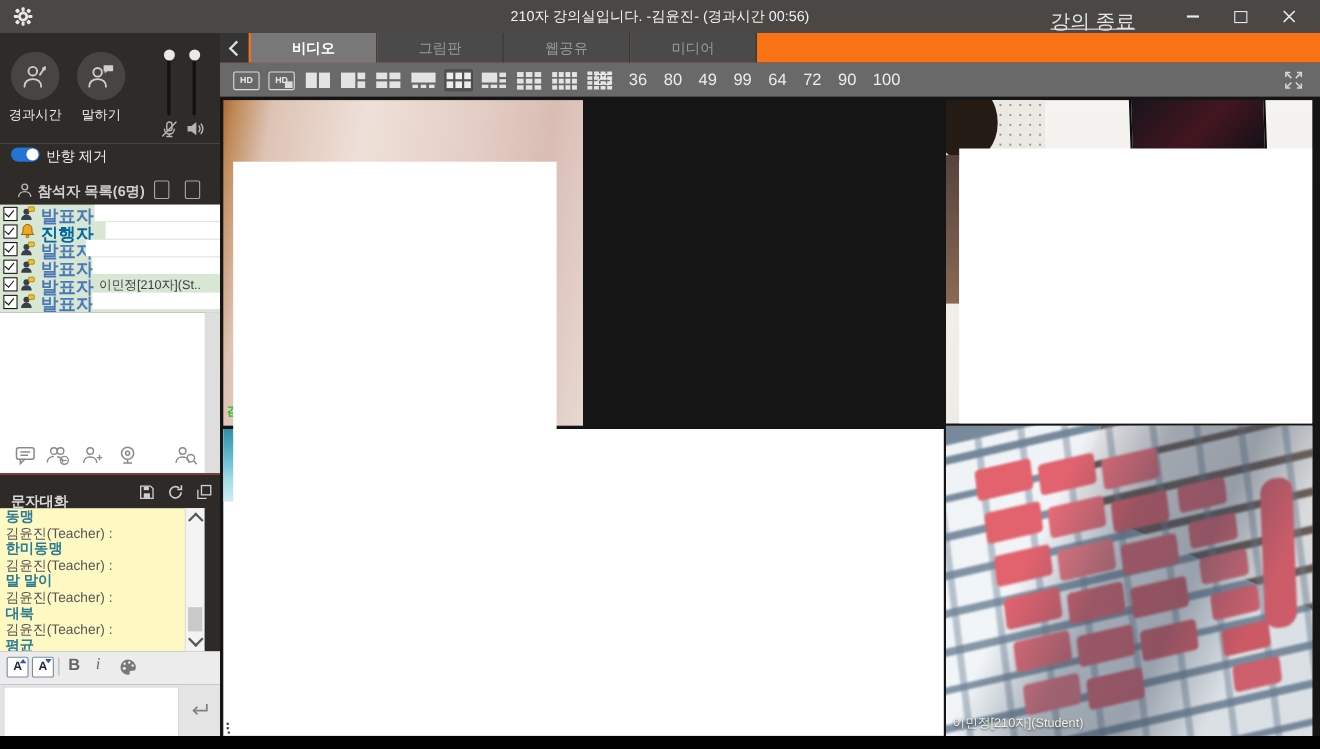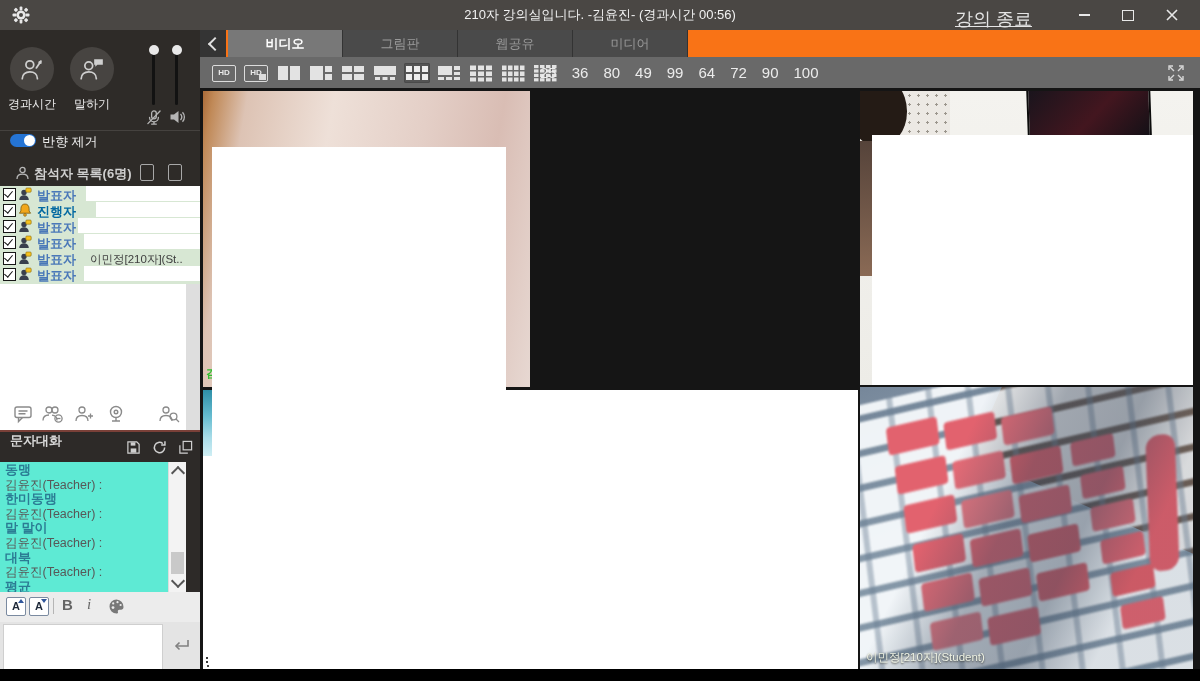--- a/index.html
+++ b/index.html
@@ -31,35 +31,35 @@
 
   #part-header{position:absolute;left:0;top:130px;width:200px;height:26px;}
   #part-header .txt{position:absolute;left:34px;top:5px;color:#cfcfcf;font-size:13px;font-weight:bold;}
   .pageicon{position:absolute;top:4px;width:12px;height:15px;border:1.4px solid #a8a8a8;border-radius:2px;cursor:pointer;}
 
   #part-list{position:absolute;left:0;top:156px;width:200px;height:98px;background:#d7e7d3;overflow:hidden;}
   .prow{position:absolute;left:0;width:200px;height:16px;}
   .cb{position:absolute;left:3px;top:2px;width:11px;height:11px;background:#fff;border:1.6px solid #151515;cursor:pointer;}
   .cb::after{content:"";position:absolute;left:2px;top:0px;width:4px;height:7px;border-right:1.8px solid #101010;border-bottom:1.8px solid #101010;transform:rotate(40deg);}
   .picon{position:absolute;left:18px;top:1px;}
-  .prole{position:absolute;left:37px;top:1px;font-size:13px;font-weight:bold;color:#4a78b8;}
+  .prole{position:absolute;left:37px;top:1px;font-size:16px;font-weight:bold;color:#4a78b8;}
   .prole.host{color:#0369a1;}
   .pname{position:absolute;left:90px;top:2px;font-size:11.5px;color:#3f3f3f;white-space:nowrap;}
   .redact{position:absolute;background:#fff;height:15px;}
 
   #white-panel{position:absolute;left:0;top:254px;width:200px;height:146px;background:#fff;}
   #white-panel .rstrip{position:absolute;left:186px;top:0;width:14px;height:146px;background:#dedede;}
   .sb-tool{position:absolute;top:374px;cursor:pointer;}
 
   #chat-topline{position:absolute;left:0;top:400px;width:200px;height:2px;background:#7a4038;}
   #chat-header{position:absolute;left:0;top:402px;width:200px;height:30px;background:#2d2a28;}
-  #chat-header .txt{position:absolute;left:10px;top:0;color:#d8d8d8;font-size:13px;font-weight:bold;}
+  #chat-header .txt{position:absolute;left:10px;top:15px;color:#d8d8d8;font-size:13px;font-weight:bold;}
   .ch-ic{position:absolute;top:8px;cursor:pointer;}
 
-  #chat-list{position:absolute;left:0;top:432px;width:186px;height:130px;background:#5eead4;overflow:hidden;}
+  #chat-list{position:absolute;left:0;top:432px;width:186px;height:130px;background:#fef9c3;overflow:hidden;}
   #chat-lines{position:absolute;left:5px;top:1px;width:158px;line-height:14.6px;}
   .mtxt{color:#2b7c94;font-size:13px;font-weight:bold;}
   .msnd{color:#585858;font-size:12.5px;}
   #chat-scroll{position:absolute;left:168px;top:432px;width:18px;height:130px;background:#f3f3f3;border-left:1px solid #ddd;}
   .scr-arrow{position:absolute;left:4px;width:8px;height:8px;border-right:2px solid #555;border-bottom:2px solid #555;}
   .scr-up{top:6px;transform:rotate(-135deg);}
   .scr-dn{bottom:6px;transform:rotate(45deg);}
   #scr-thumb{position:absolute;left:2px;top:90px;width:13px;height:22px;background:#c9c9c9;}
   #chat-rmargin{position:absolute;left:186px;top:432px;width:14px;height:130px;background:#2d2a28;}
 

